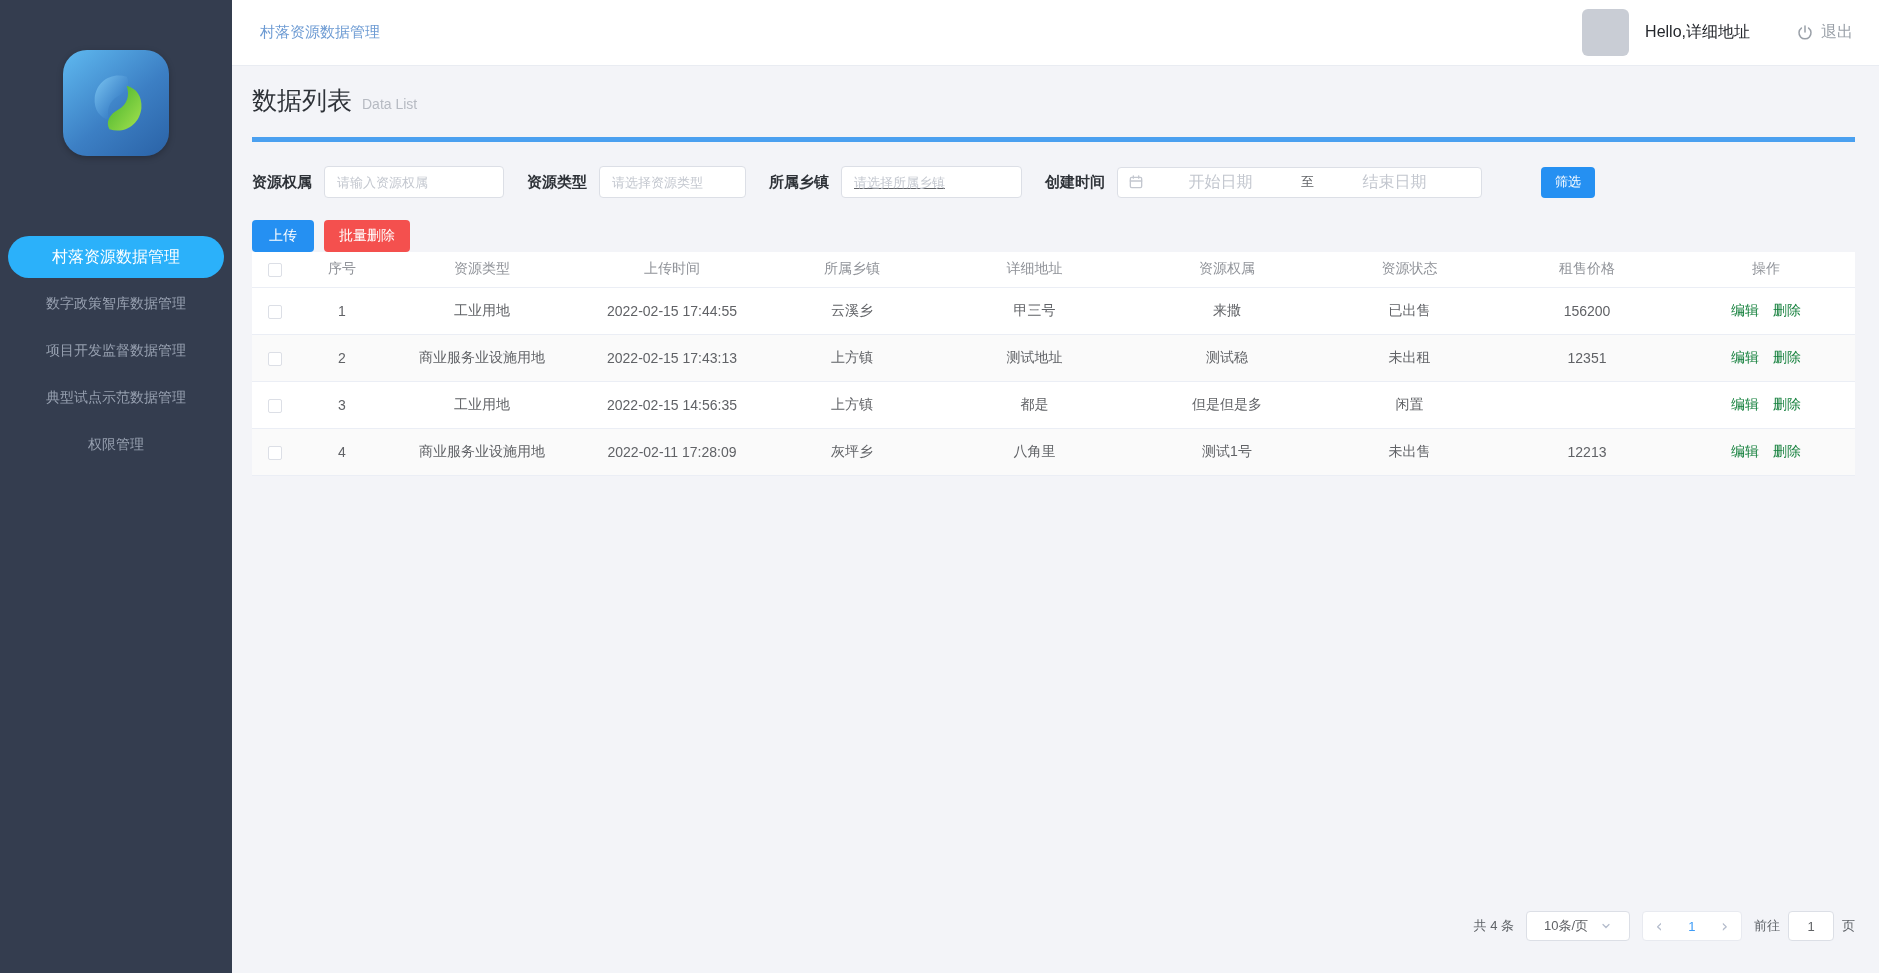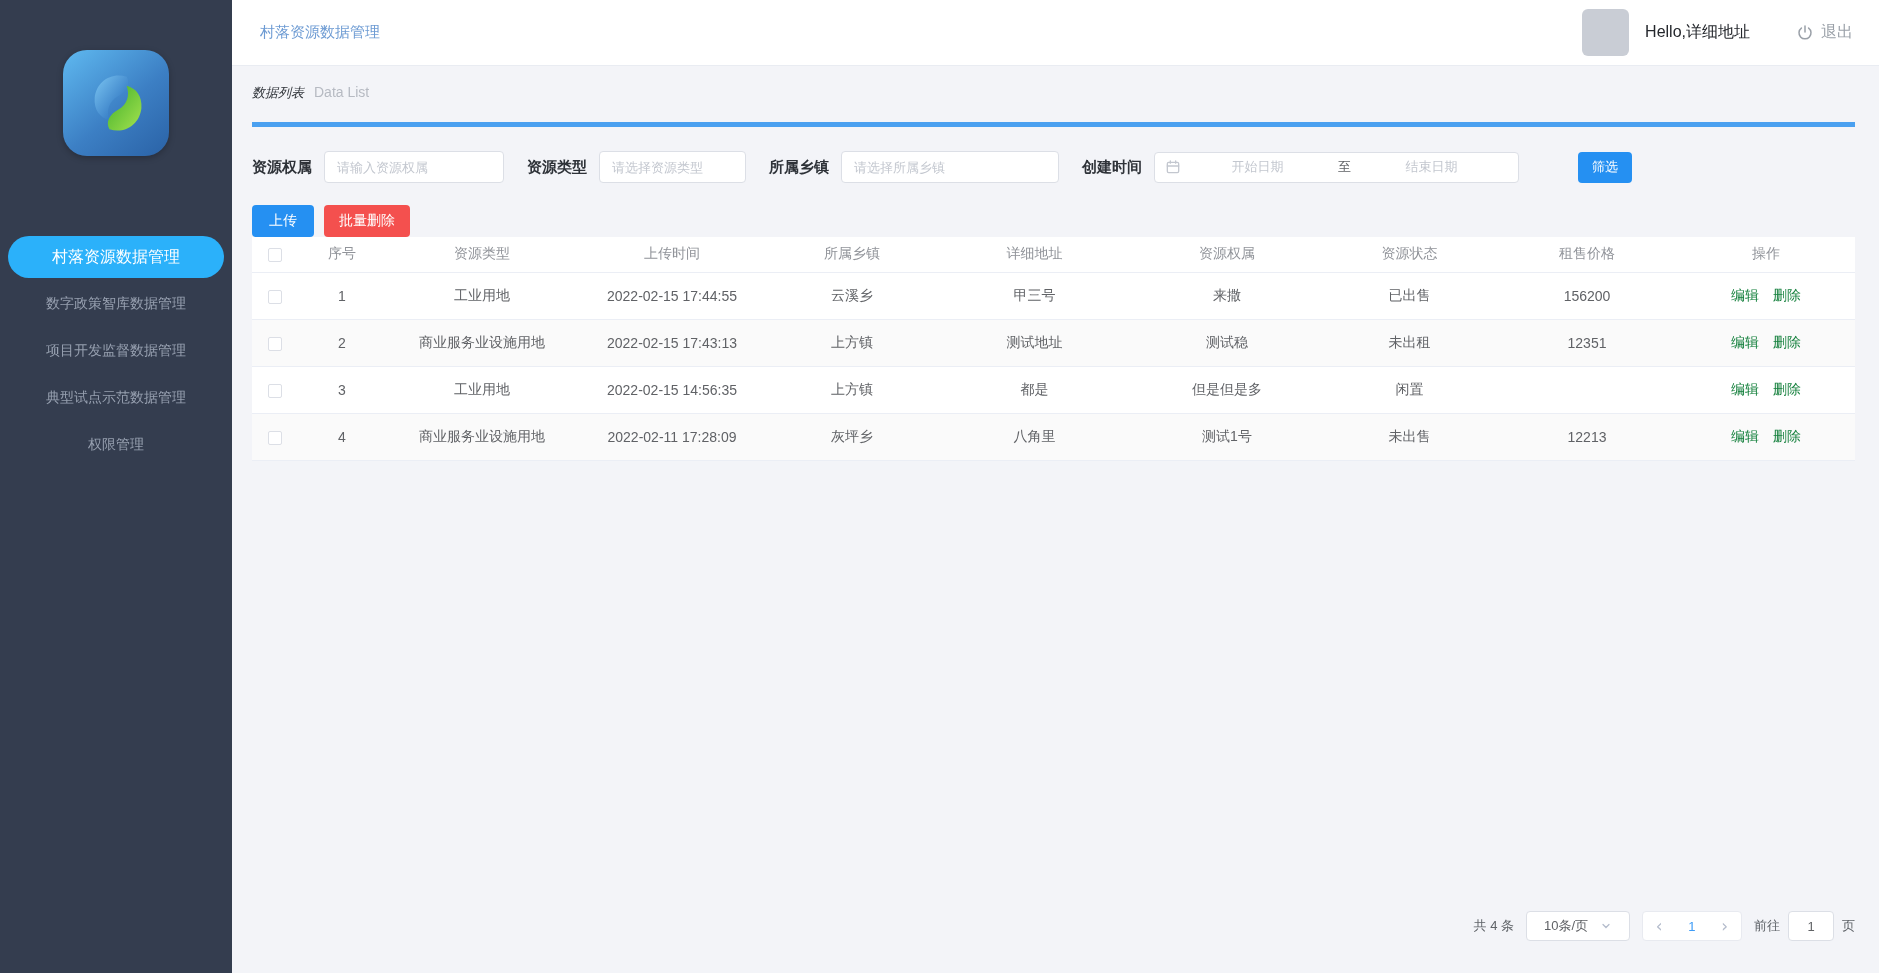--- a/index.html
+++ b/index.html
@@ -24,35 +24,35 @@
   .topbar { height:66px; background:#ffffff; border-bottom:1px solid #e9ecf2; display:flex;
             align-items:center; justify-content:space-between; padding:0 26px 0 28px; flex-shrink:0; }
   .breadcrumb { color:#6d9bd3; font-size:15px; cursor:pointer; }
   .user-area { display:flex; align-items:center; }
   .avatar { width:47px; height:47px; border-radius:6px; background:#c9cdd5; }
   .greeting { margin-left:16px; font-size:16px; color:#24272c; }
   .logout { margin-left:46px; display:flex; align-items:center; gap:7px; color:#9aa0a8; font-size:16px; cursor:pointer; }
 
   .content { flex:1; display:flex; flex-direction:column; padding:0 24px 0 20px; min-height:0; }
   .page-title-row { margin-top:18px; display:flex; align-items:baseline; gap:10px; }
-  .page-title { font-size:13px; color:#2e3238;font-style:italic; }
+  .page-title { font-size:25px; color:#2e3238; }
   .page-subtitle { font-size:14px; color:#b6bac2; }
   .blue-bar { height:5px; background:#4aa0f0; margin-top:20px; }
 
   
   .filter-row { margin-top:24px; display:flex; align-items:center; }
   .filter-field { display:flex; align-items:center; margin-right:23px; }
   .filter-label { font-size:15px; font-weight:bold; color:#2e3238; margin-right:12px; white-space:nowrap; }
   .filter-input { height:31px; border:1px solid #dcdfe6; border-radius:4px; background:#fff;
                   padding:15px 12px; font-size:13px; color:#606266; outline:none; }
   .filter-input::placeholder { color:#c3c7cf; }
-  .f-w0 { width:180px; } .f-w1 { width:147px; } .f-w2 { width:218px; }
+  .f-w0 { width:180px; } .f-w1 { width:147px; } .f-w2 { width:181px;text-decoration:underline; }
   .date-box { width:365px; height:31px; border:1px solid #dcdfe6; border-radius:4px; background:#fff;
               display:flex; align-items:center; padding:0 10px; }
-  .date-ph { flex:1; text-align:center; font-size:13px; color:#c3c7cf;font-family:Liberation Mono, monospace; }
+  .date-ph { flex:1; text-align:center; font-size:16px; color:#c3c7cf;font-family:Liberation Mono, monospace; }
   .date-sep { font-size:13px; color:#606266; padding:0 4px; }
   .filter-btn { margin-left:36px; height:31px; padding:0 14px; background:#2590f2; color:#fff;
                 border:none; border-radius:4px; font-size:13px; cursor:pointer; }
 
   
   .action-row { margin-top:22px; display:flex; gap:10px; }
   .btn { height:32px; border:none; border-radius:4px; color:#fff; font-size:14px; cursor:pointer; }
   .btn-upload { background:#2590f2; padding:0 17px; }
   .btn-batch-delete { background:#f4504e; padding:0 15px; }
 

